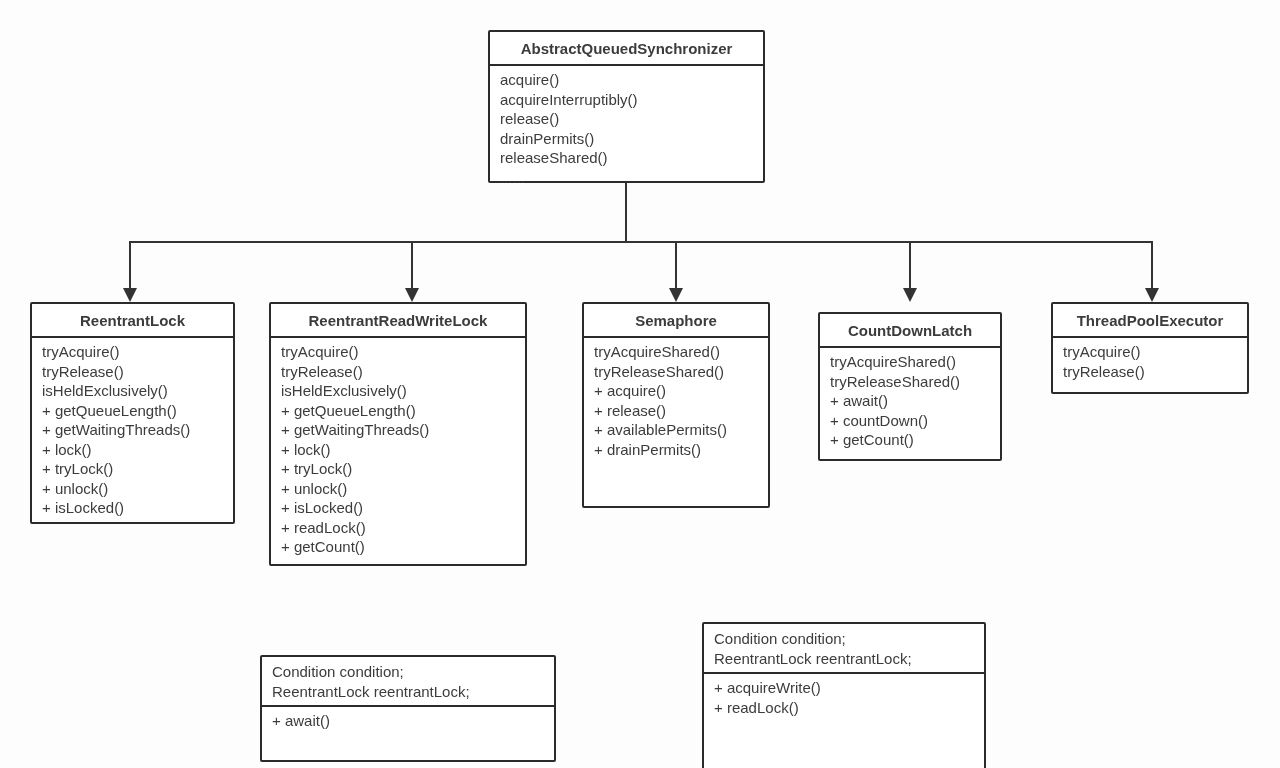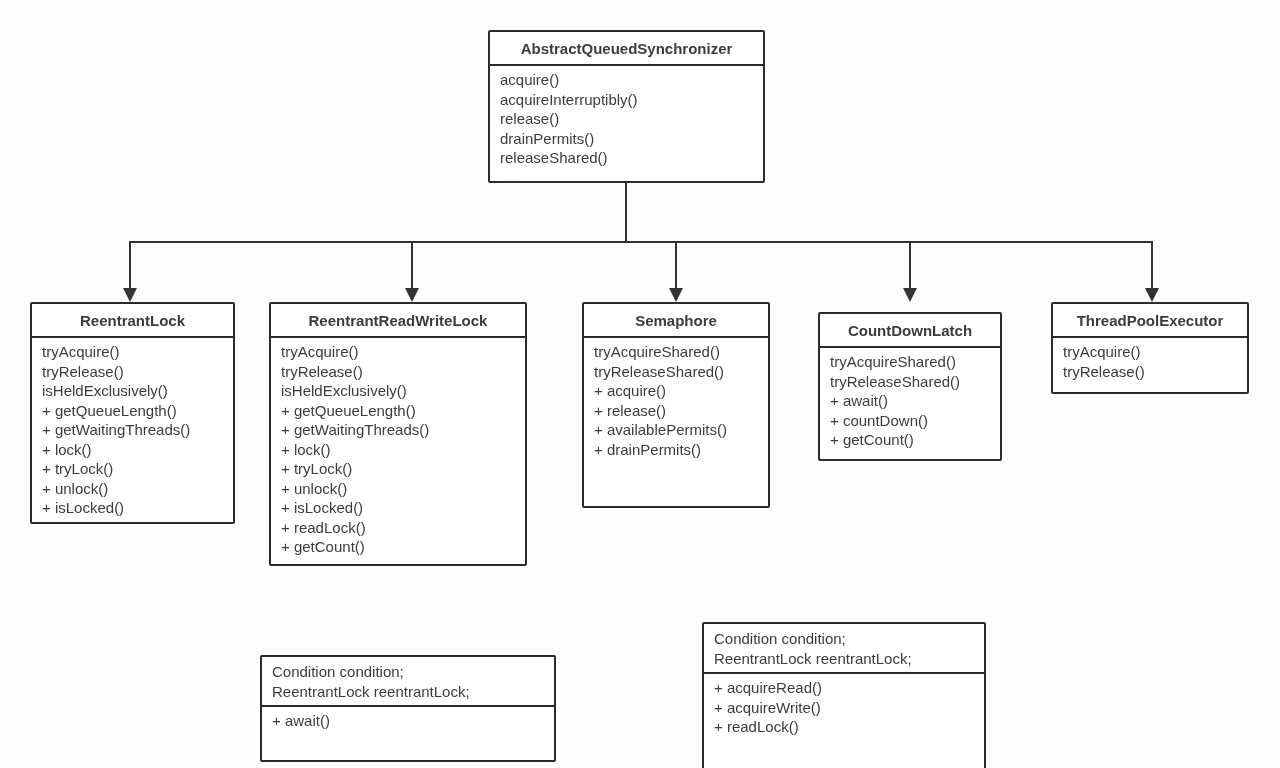--- a/index.html
+++ b/index.html
@@ -158,19 +158,18 @@
         <div class="uml-line">+ await()</div>
       </div>
   </div>
 
   <div class="uml-box" style="left:702px; top:622px; width:284px; height:162px;">
     <div class="uml-section attrs">
         <div class="uml-line">Condition condition;</div>
         <div class="uml-line">ReentrantLock reentrantLock;</div>
       </div>
     <div class="uml-section">
-        <div class="uml-line">+ acquireRead()</div>
         <div class="uml-line">+ acquireWrite()</div>
         <div class="uml-line">+ readLock()</div>
       </div>
   </div>
 
 </div>
 
 </body></html>

